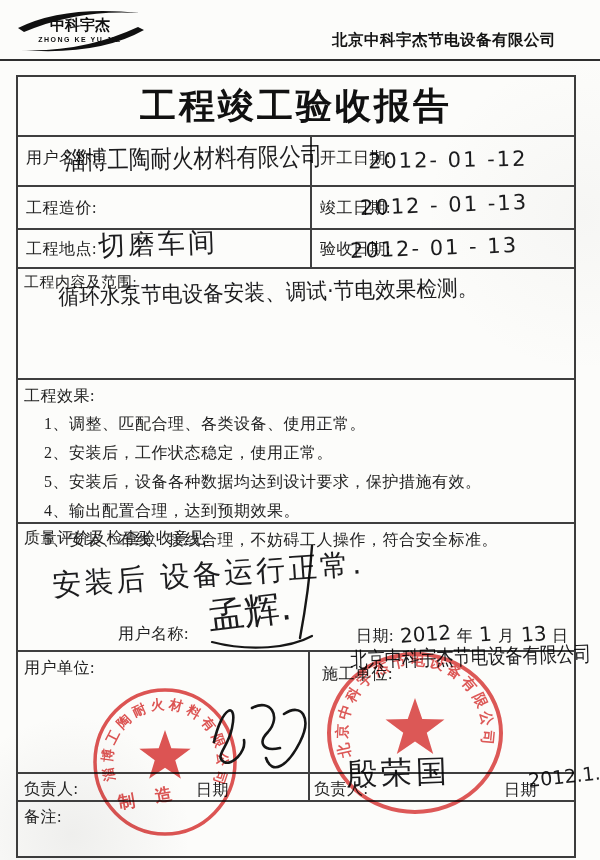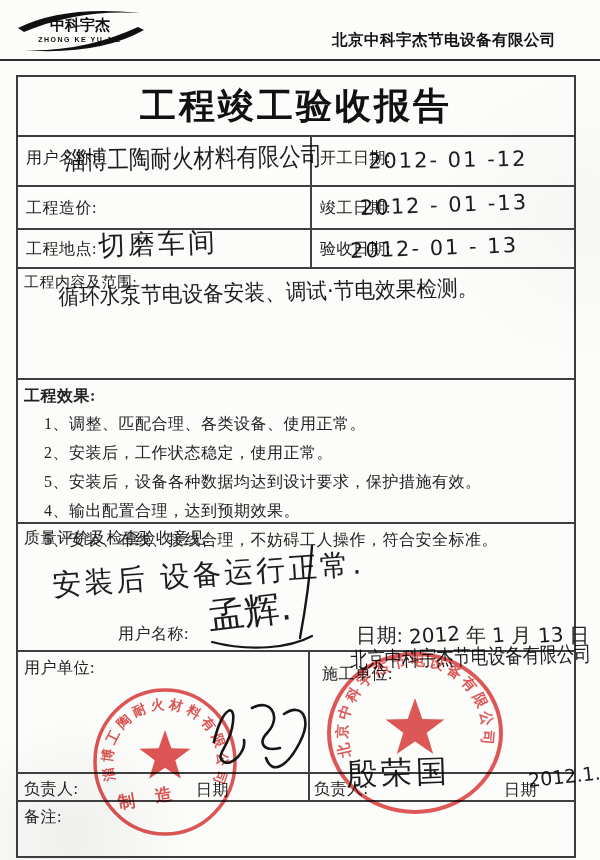--- a/index.html
+++ b/index.html
@@ -27,21 +27,21 @@
   .cell-r{flex:1;position:relative;}
   .lab{font-size:16px;color:#222;letter-spacing:.5px;white-space:nowrap;}
   .pad{padding:11px 8px 0 8px;display:block;}
   .title-row{justify-content:center;align-items:center;}
   .doc-title{font-size:36px;font-weight:bold;letter-spacing:3px;color:#111;}
   .fx-item{font-size:16px;line-height:29px;margin-left:26px;letter-spacing:.5px;color:#222;}
   
   .hw{position:absolute;z-index:5;mix-blend-mode:multiply;white-space:nowrap;
       font-family:"DejaVu Sans",sans-serif;color:#1c1c1e;}
   .dateline{position:absolute;z-index:5;display:flex;align-items:baseline;gap:6px;}
-  .dateline .lab{font-size:20px;}
+  .dateline .lab{font-size:16px;}
   .dateline .hwnum{font-family:"DejaVu Sans",sans-serif;font-size:20px;transform:rotate(-4deg);}
   
   .overlay{position:absolute;left:0;top:0;z-index:4;pointer-events:none;mix-blend-mode:multiply;}
   .ink{stroke:#161616;stroke-linecap:round;stroke-linejoin:round;fill:none;}
 </style>
 </head>
 <body>
 
 <div class="sheet">
 
@@ -85,21 +85,21 @@
       <div class="cell-r">
         <span class="lab pad" style="padding-top:9px;">验收日期:</span>
       </div>
     </div>
 
     <div class="row" style="height:111px;display:block;">
       <span class="lab" style="display:block;padding:4px 6px 0 6px;font-size:15px;">工程内容及范围:</span>
     </div>
 
     <div class="row" style="height:144px;display:block;">
-      <span class="lab" style="display:block;padding:6px 6px 2px 6px;font-weight:bold;">工程效果:</span>
+      <span class="lab" style="display:block;padding:6px 6px 2px 6px;">工程效果:</span>
       <div class="fx-item">1、调整、匹配合理、各类设备、使用正常。</div>
       <div class="fx-item">2、安装后，工作状态稳定，使用正常。</div>
       <div class="fx-item">5、安装后，设备各种数据均达到设计要求，保护措施有效。</div>
       <div class="fx-item">4、输出配置合理，达到预期效果。</div>
       <div class="fx-item">5、安装、布线、接线合理，不妨碍工人操作，符合安全标准。</div>
     </div>
 
     <div class="row" style="height:128px;display:block;">
       <span class="lab" style="display:block;padding:4px 6px 0 6px;">质量评价及检查验收意见:</span>
       <span class="lab" style="position:absolute;left:100px;top:100px;">用户名称:</span>

